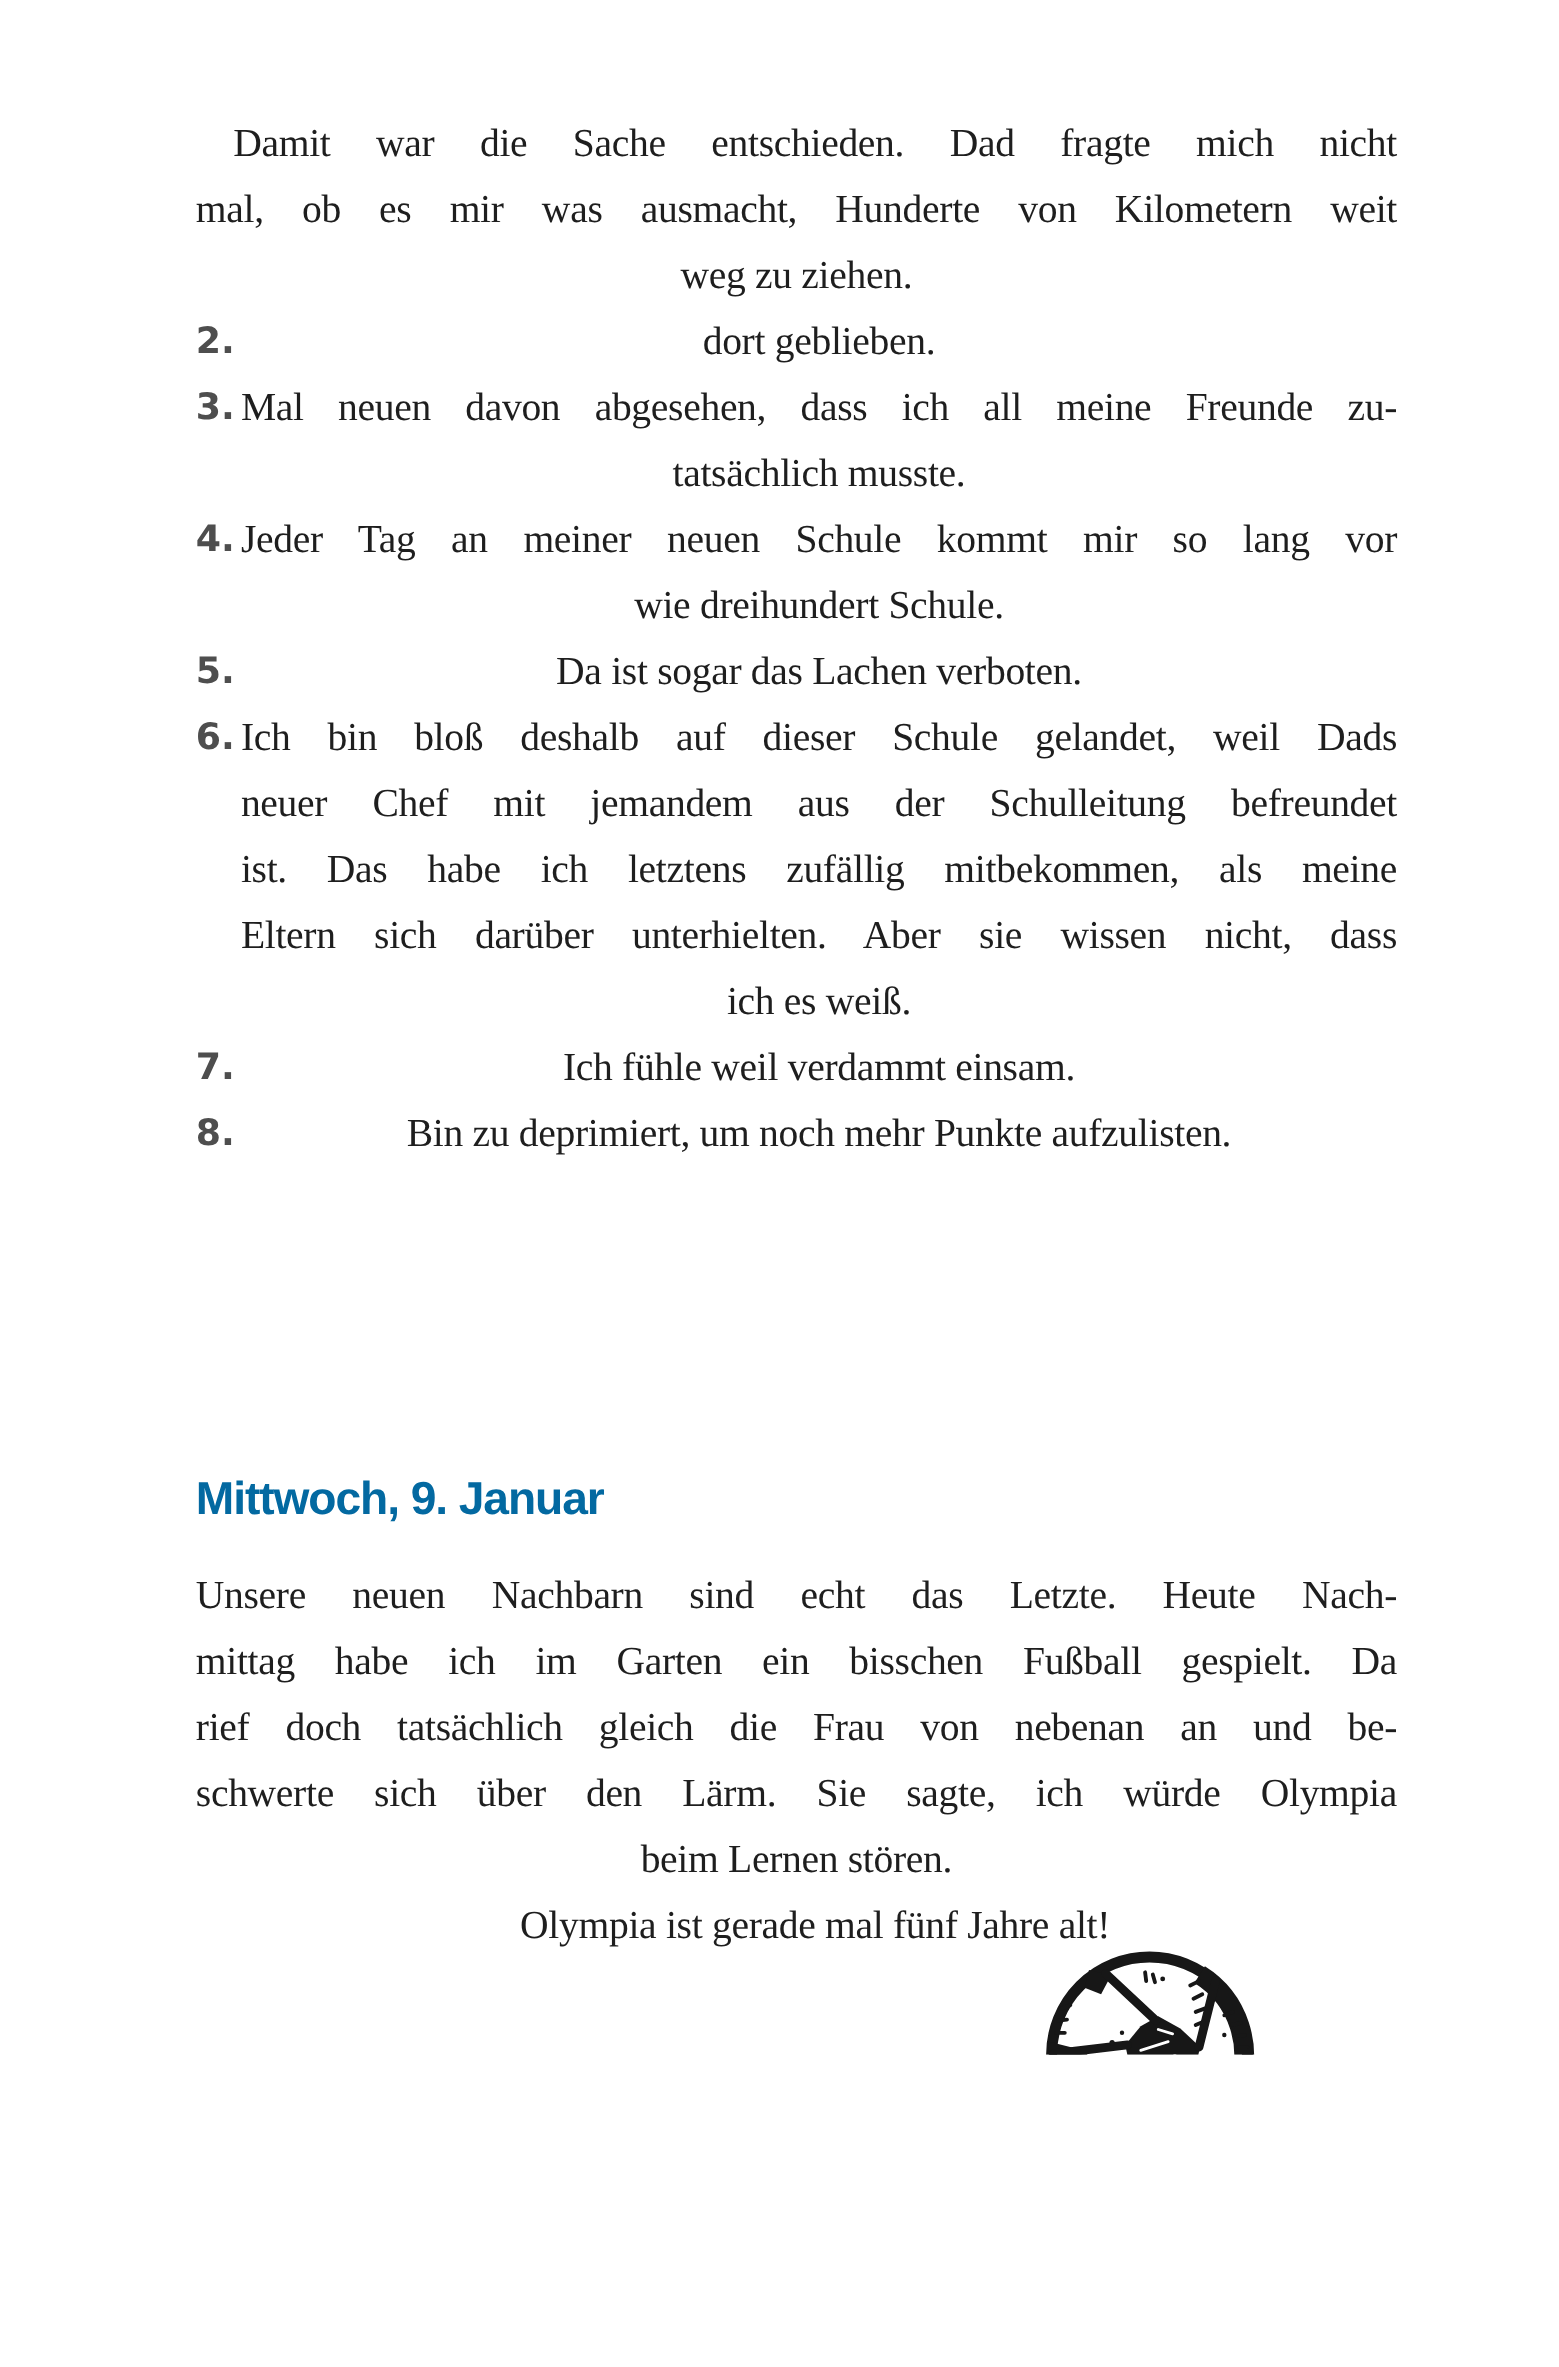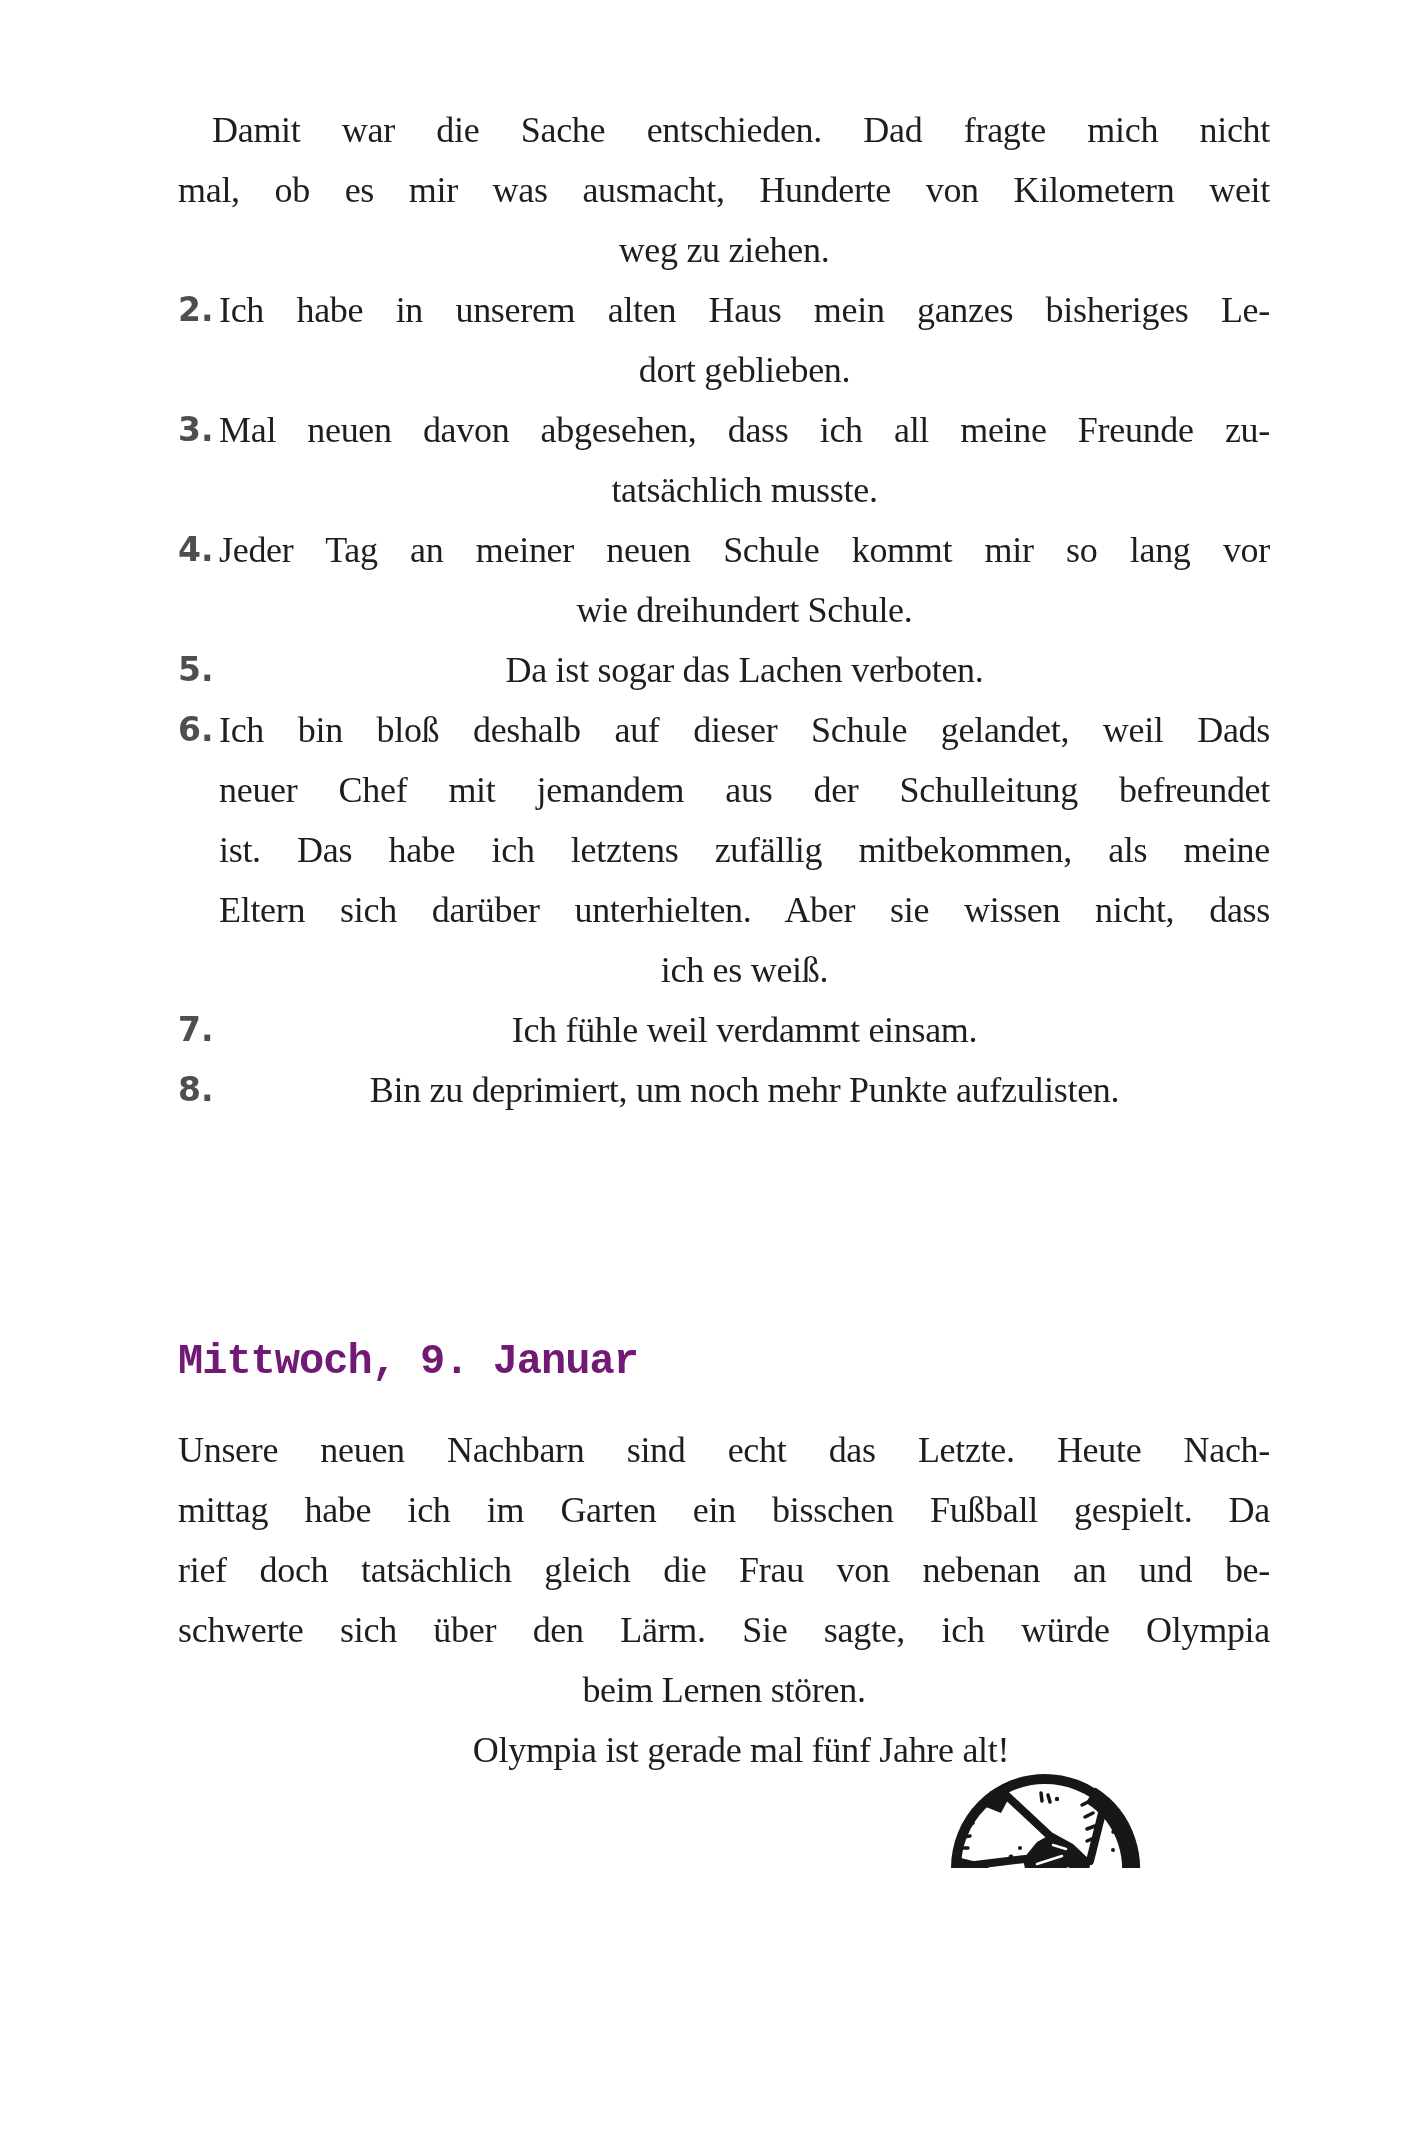--- a/index.html
+++ b/index.html
@@ -52,26 +52,26 @@
     font-size: 33px;
     line-height: 60px;
     color: #4e4e4e;
     letter-spacing: 0;
   }
   .entry-heading {
     position: absolute;
     left: 178px;
     top: 1332px;
     margin: 0;
-    font-family: Liberation Mono, monospace;
+    font-family: Liberation Sans, sans-serif;
     font-weight: bold;
     font-size: 42px;
     line-height: 60px;
     letter-spacing: -1px;
-    color: #701a75;
+    color: #0369a1;
   }
   .entry { top: 1420px; }
   .ball {
     position: absolute;
     left: 941px;
     top: 1764px;
     width: 208px;
     height: 208px;
   }
 </style>
@@ -83,21 +83,20 @@
   <section class="textcol intro">
     <div class="line jl indent">Damit war die Sache entschieden. Dad fragte mich nicht</div>
     <div class="line jl">mal, ob es mir was ausmacht, Hunderte von Kilometern weit</div>
     <div class="line ll">weg zu ziehen.</div>
   </section>
 
   <section class="textcol list">
 
     <div class="list-item">
       <span class="item-number">2.</span>
-      <div class="line jl">Ich habe in unserem alten Haus mein ganzes bisheriges Le-</div>
       <div class="line ll">dort geblieben.</div>
     </div>
 
     <div class="list-item">
       <span class="item-number">3.</span>
       <div class="line jl">Mal neuen davon abgesehen, dass ich all meine Freunde zu-</div>
       <div class="line ll">tatsächlich musste.</div>
     </div>
 
     <div class="list-item">

